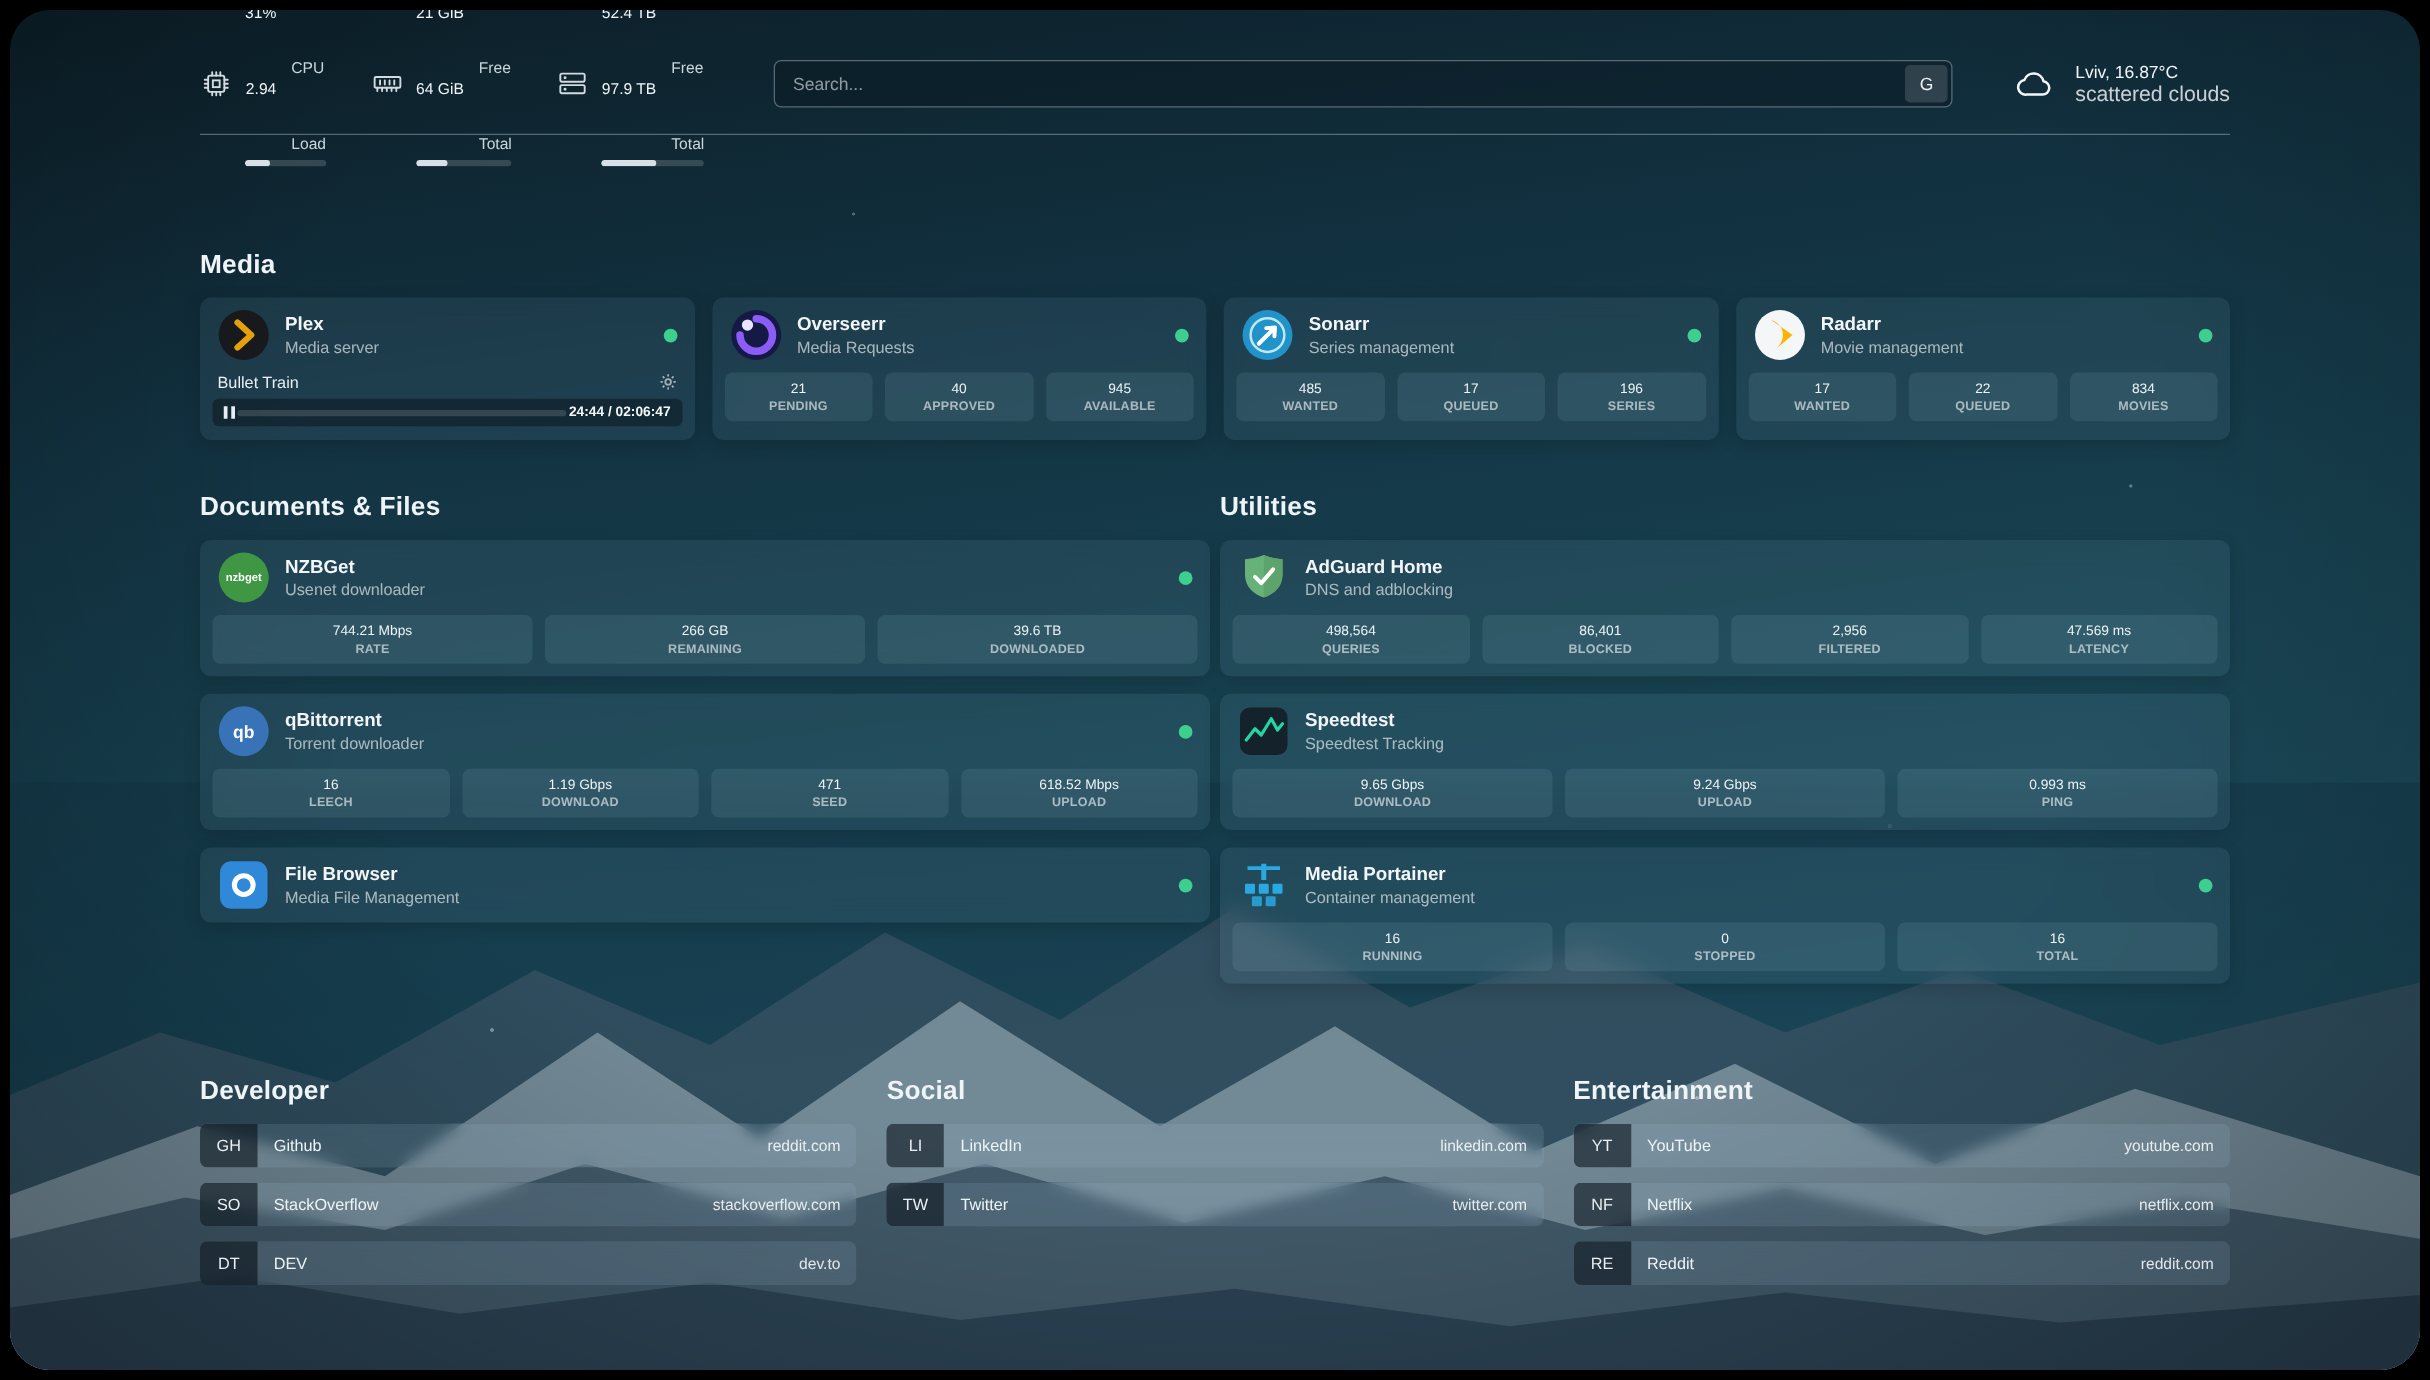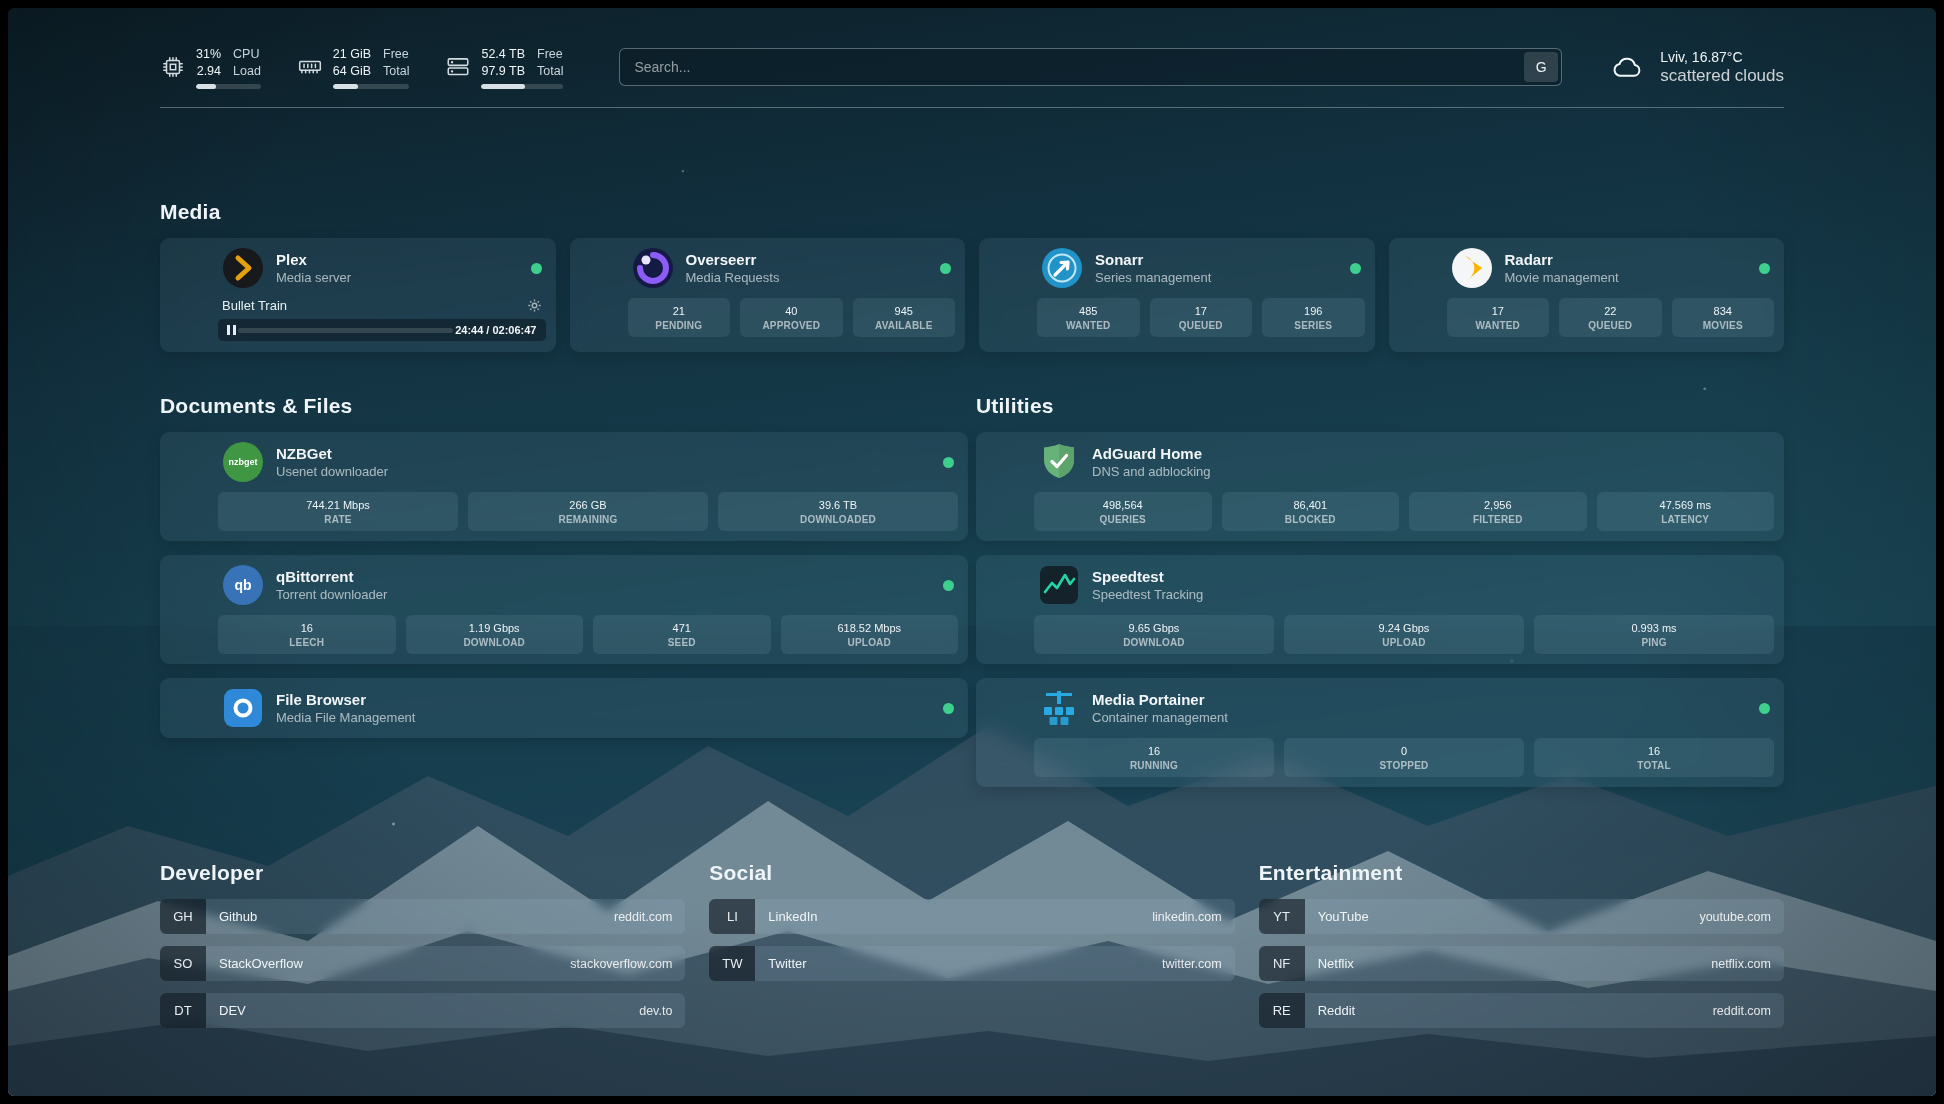--- a/index.html
+++ b/index.html
@@ -1,19 +1,19 @@
 <!DOCTYPE html>
 <html><head>
 <meta charset="utf-8">
 <style>
   * { margin:0; padding:0; box-sizing:border-box; }
   html,body { width:1944px; height:1104px; background:#000; font-family:"Liberation Sans", sans-serif; overflow:hidden; }
   .screen {
     position:absolute; left:8px; top:8px; width:1928px; height:1088px;
-    border-radius:6px; overflow:hidden;
+    border-radius:32px; overflow:hidden;
     background: linear-gradient(172deg, #0c1e27 0%, #123140 26%, #17404f 50%, #1c4a5b 68%, #215666 84%, #24596a 100%);
   }
   .bg-mountains { position:absolute; left:0; right:0; bottom:0; height:470px; pointer-events:none; }
   .bg-mountains svg { width:100%; height:100%; display:block; }
   .snow { position:absolute; inset:0; pointer-events:none; opacity:.8;
     background-image:
       radial-gradient(circle 1.5px at 12% 30%, rgba(255,255,255,.45) 0 1.5px, transparent 2px),
       radial-gradient(circle 1px   at 28% 55%, rgba(255,255,255,.40) 0 1px,  transparent 1.6px),
       radial-gradient(circle 1.5px at 45% 42%, rgba(255,255,255,.35) 0 1.5px, transparent 2px),
       radial-gradient(circle 1px   at 62% 25%, rgba(255,255,255,.40) 0 1px,  transparent 1.6px),
@@ -29,21 +29,21 @@
   .content { position:relative; height:100%; padding:30px 152px 0; z-index:2; }
 
   
   .topbar { display:flex; align-items:center; height:58px; }
   .widgets { display:flex; gap:36px; margin-right:56px; }
   .widget { display:flex; align-items:center; gap:10px; color:#e8eef2; }
   .widget-icon svg { width:26px; height:26px; display:block; opacity:.92; }
   .widget-body { display:flex; flex-direction:column; }
   .w-rows { display:grid; grid-template-columns:auto auto; column-gap:12px; font-size:12.5px; line-height:17px; }
   .w-val { text-align:right; color:#f0f5f8; }
-  .w-lab { color:#c9d5dc; }
+  .w-lab { color:#c9d5dc;margin-top:44px; }
   .w-bar { margin-top:4px; height:5px; width:100%; background:rgba(255,255,255,0.16); border-radius:3px; overflow:hidden; }
   .w-fill { height:100%; background:#d9e0e5; border-radius:3px; }
 
   .search { flex:1; display:flex; align-items:center; height:38px;
     background:rgba(10,25,34,0.42); border:1px solid rgba(210,225,235,0.38); border-radius:6px; }
   .search input { flex:1; background:transparent; border:none; outline:none; padding:0 14px;
     color:#e6edf1; font-size:14px; font-family:"Liberation Sans", sans-serif; }
   .search input::placeholder { color:rgba(255,255,255,0.55); }
   .search-btn { width:34px; height:30px; margin-right:3px; border:none; border-radius:4px; cursor:pointer;
     background:rgba(255,255,255,0.14); color:#eef3f6; font-size:14px; font-family:"Liberation Sans", sans-serif; }
@@ -56,21 +56,21 @@
   .divider { border:none; border-top:1px solid rgba(220,235,242,0.35); margin-top:11px; }
 
   
   h2.section-title { font-size:21px; font-weight:600; color:#eef4f7; letter-spacing:.2px; margin-bottom:14px; }
   .section-media { margin-top:92px; }
   .grid4 { display:grid; grid-template-columns:repeat(4,1fr); gap:14px; }
   .two-col { display:grid; grid-template-columns:1fr 1fr; gap:8px; margin-top:42px; }
   .col-stack { display:flex; flex-direction:column; gap:14px; }
 
   .card { background:rgba(158,202,222,0.09); border-radius:9px; backdrop-filter:blur(9px);
-    box-shadow:0 4px 14px rgba(0,0,0,0.15);padding-left:48px; }
+    box-shadow:0 4px 14px rgba(0,0,0,0.15); }
   .card-header { display:flex; align-items:center; gap:12px; padding:9px 14px; min-height:60px; }
   .svc-icon { width:42px; height:42px; flex:none; }
   .svc-icon svg { width:42px; height:42px; display:block; }
   .svc-title { font-size:15px; font-weight:600; color:#f2f6f8; line-height:18px; }
   .svc-sub { font-size:13px; color:rgba(255,255,255,0.62); margin-top:1px; }
   .dot { width:11px; height:11px; border-radius:50%; background:#3ecf8e; margin-left:auto; flex:none; }
 
   .stats { display:flex; gap:10px; padding:0 10px 10px; }
   .stat { flex:1; background:rgba(175,215,235,0.10); border-radius:6px; padding:7px 4px 6px; text-align:center; }
   .stat-val { font-size:11px; color:#eef4f7; }

